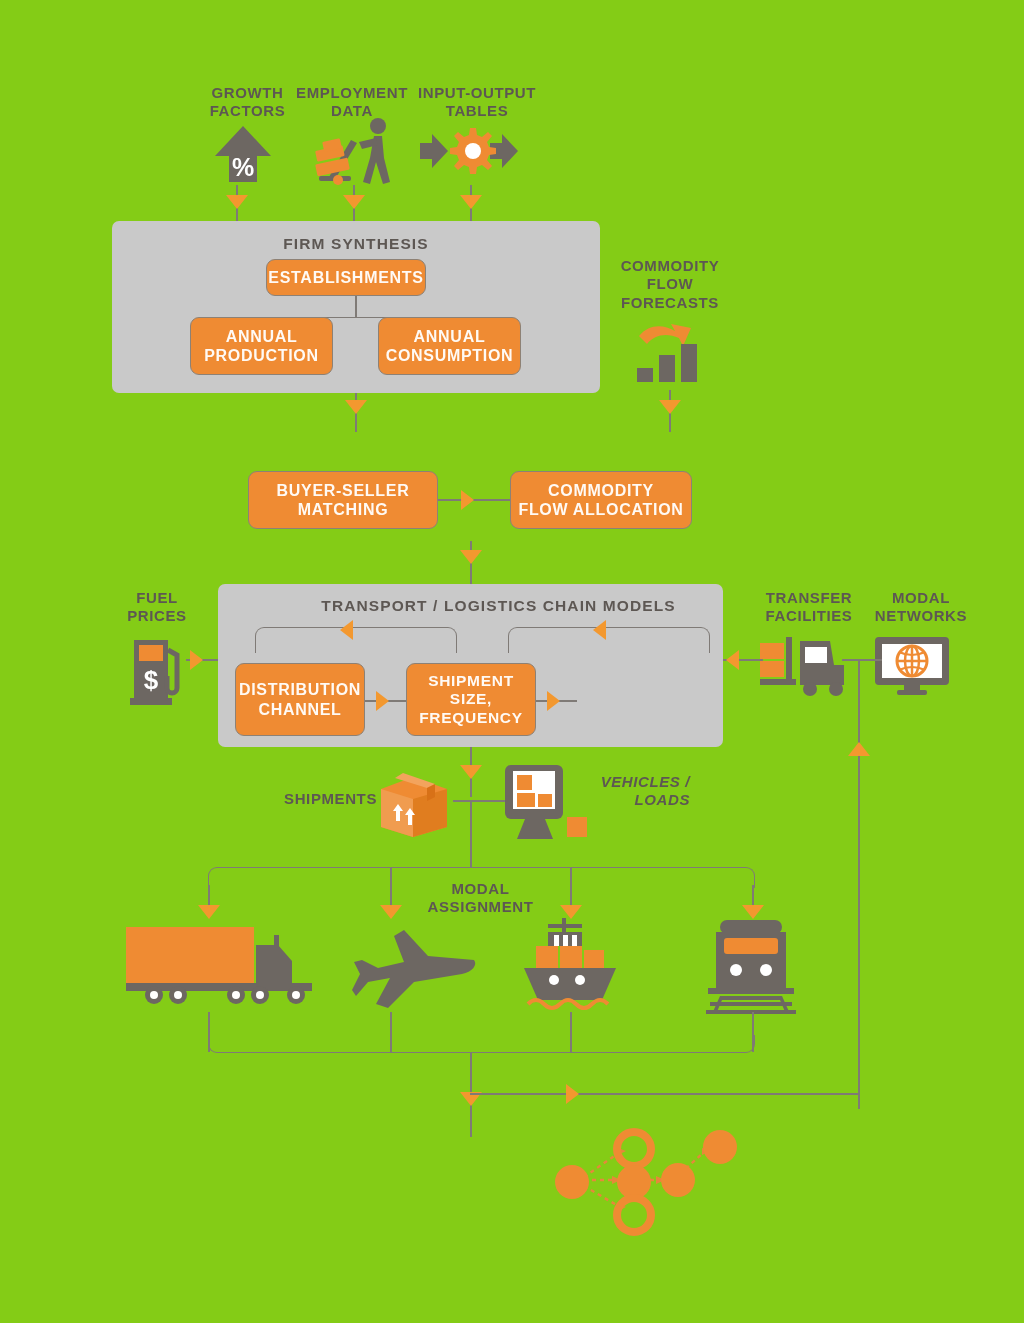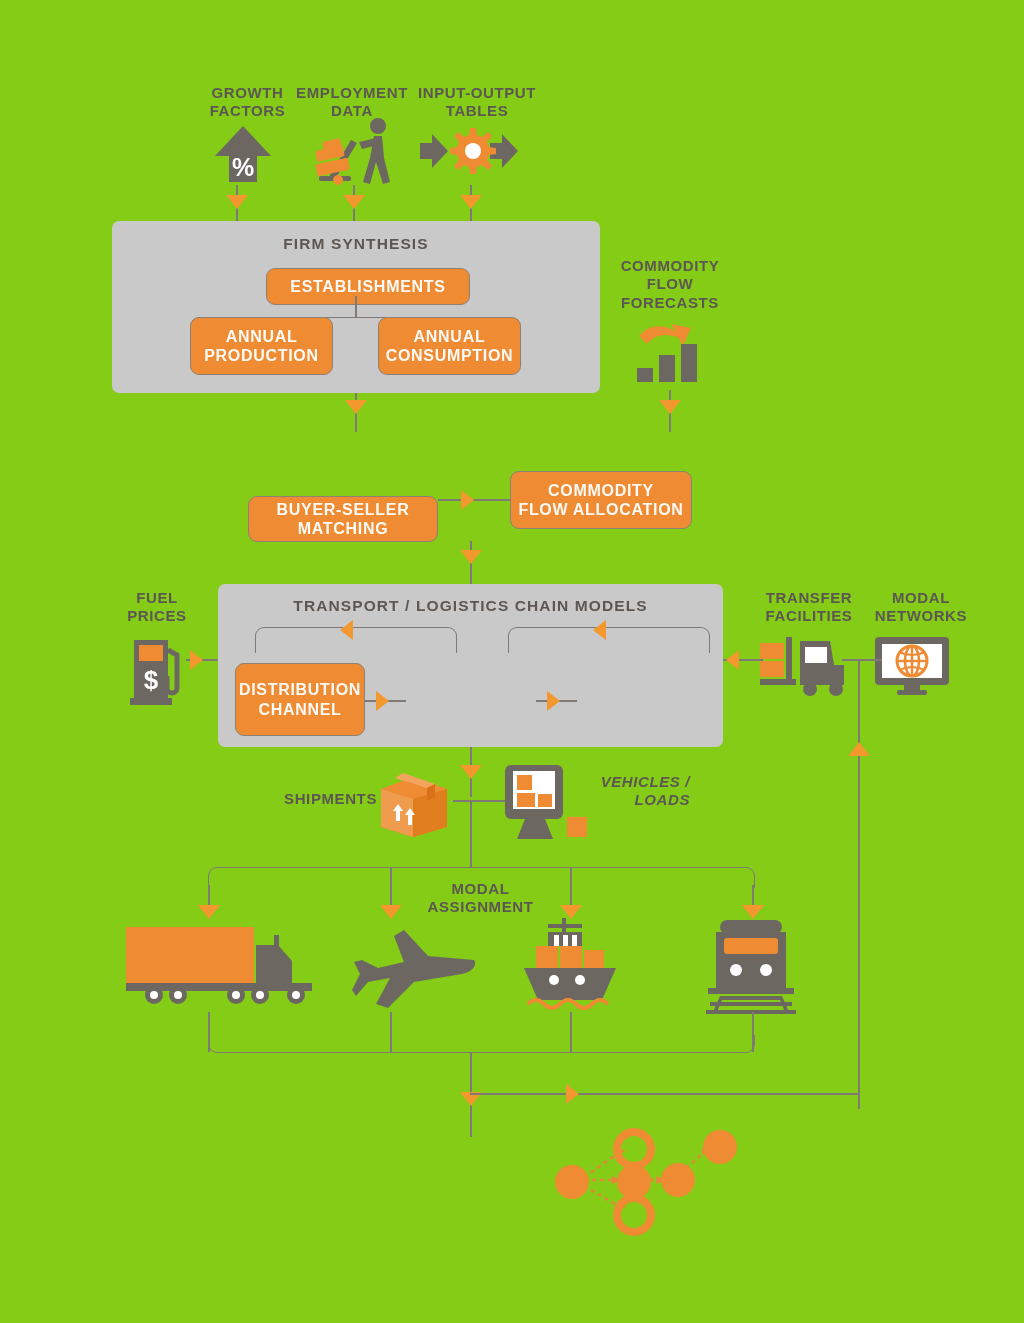--- a/index.html
+++ b/index.html
@@ -122,21 +122,21 @@
   <div class="vline" style="left:353px;top:185px;height:47px;"></div>
   <div class="arw-d" style="left:343px;top:195px;"></div>
 
   <div class="vline" style="left:470px;top:185px;height:47px;"></div>
   <div class="arw-d" style="left:460px;top:195px;"></div>
 
   <div class="panel" style="left:112px;top:221px;width:488px;height:172px;">
     <div class="panel-title" style="top:14px;">FIRM SYNTHESIS</div>
   </div>
 
-  <div class="obox" style="left:266px;top:268px;width:204px;height:37px;">ESTABLISHMENTS</div>
+  <div class="obox" style="left:266px;top:259px;width:160px;height:37px;">ESTABLISHMENTS</div>
 
   <div class="vline" style="left:355px;top:296px;height:22px;"></div>
   <div class="elbow" style="left:261px;top:317px;width:188px;height:16px;border-bottom:none;border-top:1.6px solid #7f7a76;border-radius:9px 9px 0 0;"></div>
 
   <div class="obox" style="left:190px;top:317px;width:143px;height:58px;">ANNUAL
 PRODUCTION</div>
   <div class="obox" style="left:378px;top:317px;width:143px;height:58px;">ANNUAL
 CONSUMPTION</div>
 
   <div class="lbl" style="left:602px;top:257px;width:136px;">COMMODITY
@@ -151,21 +151,21 @@
     </svg>
   </div>
 
   <div class="vline" style="left:355px;top:393px;height:39px;"></div>
   <div class="arw-d" style="left:345px;top:400px;"></div>
 
   <div class="vline" style="left:669px;top:390px;height:42px;"></div>
   <div class="arw-d" style="left:659px;top:400px;"></div>
 
 
-  <div class="obox" style="left:248px;top:471px;width:190px;height:46px;margin-top:25px;">BUYER-SELLER
+  <div class="obox" style="left:248px;top:471px;width:190px;height:58px;">BUYER-SELLER
 MATCHING</div>
   <div class="hline" style="left:438px;top:499px;width:72px;"></div>
   <div class="arw-r" style="left:461px;top:490px;"></div>
   <div class="obox" style="left:510px;top:471px;width:182px;height:58px;">COMMODITY
 FLOW ALLOCATION</div>
 
   <div class="vline" style="left:470px;top:541px;height:44px;"></div>
   <div class="arw-d" style="left:460px;top:550px;"></div>
 
   <div class="lbl" style="left:114px;top:589px;width:86px;">FUEL
@@ -176,34 +176,37 @@
       <rect x="9" y="9" width="24" height="16" fill="#ef8b33"></rect>
       <rect x="0" y="62" width="42" height="7" fill="#6d6762"></rect>
       <text x="21" y="53" font-family="'Liberation Sans',sans-serif" font-size="26" font-weight="bold" fill="#ffffff" text-anchor="middle">$</text>
       <path d="M38 14 L47 19 L47 52 a5 5 0 0 1 -10 0 L37 40" stroke="#6d6762" stroke-width="5" fill="none"></path>
     </svg>
   </div>
   <div class="hline" style="left:186px;top:659px;width:36px;"></div>
   <div class="arw-r" style="left:190px;top:650px;"></div>
 
   <div class="panel" style="left:218px;top:584px;width:505px;height:163px;">
-    <div class="panel-title" style="top:13px;">TRANSPORT / LOGISTICS CHAIN MODELS</div>
+    <div class="panel-title" style="top:13px;margin-left:28px;">TRANSPORT / LOGISTICS CHAIN MODELS</div>
   </div>
 
   <div class="elbow" style="left:255px;top:627px;width:200px;height:25px;border-bottom:none;border-radius:9px 9px 0 0;"></div>
   <div class="arw-l" style="left:340px;top:620px;"></div>
 
   <div class="elbow" style="left:508px;top:627px;width:200px;height:25px;border-bottom:none;border-radius:9px 9px 0 0;"></div>
   <div class="arw-l" style="left:593px;top:620px;"></div>
 
   <div class="obox" style="left:235px;top:663px;width:130px;height:73px;">DISTRIBUTION
 CHANNEL</div>
   <div class="hline" style="left:365px;top:700px;width:41px;"></div>
   <div class="arw-r" style="left:376px;top:691px;"></div>
 
+  <div class="obox" style="left:406px;top:663px;width:130px;height:73px;font-size:15.5px;">SHIPMENT
+SIZE,
+FREQUENCY</div>
   <div class="hline" style="left:536px;top:700px;width:41px;"></div>
   <div class="arw-r" style="left:547px;top:691px;"></div>
 
 
   <div class="lbl" style="left:749px;top:589px;width:120px;">TRANSFER
 FACILITIES</div>
   <div class="lbl" style="left:866px;top:589px;width:110px;">MODAL
 NETWORKS</div>
 
   <div class="abs" style="left:760px;top:635px;">

